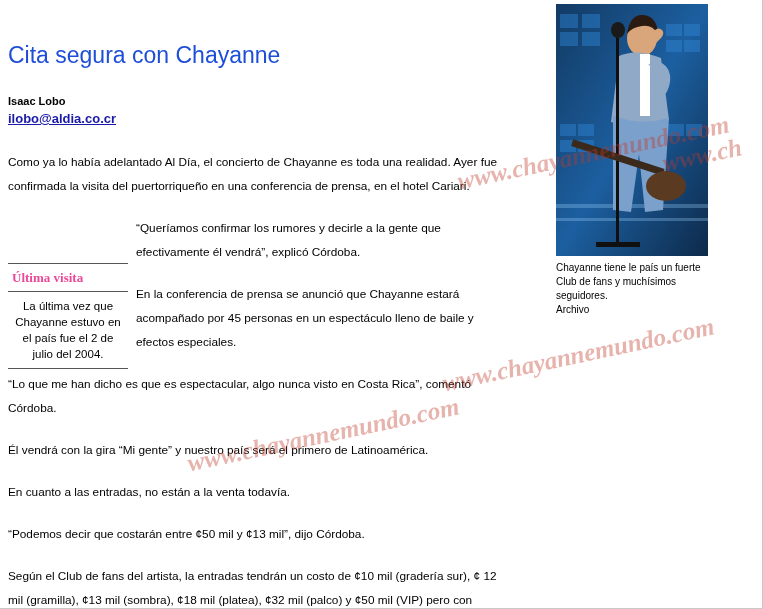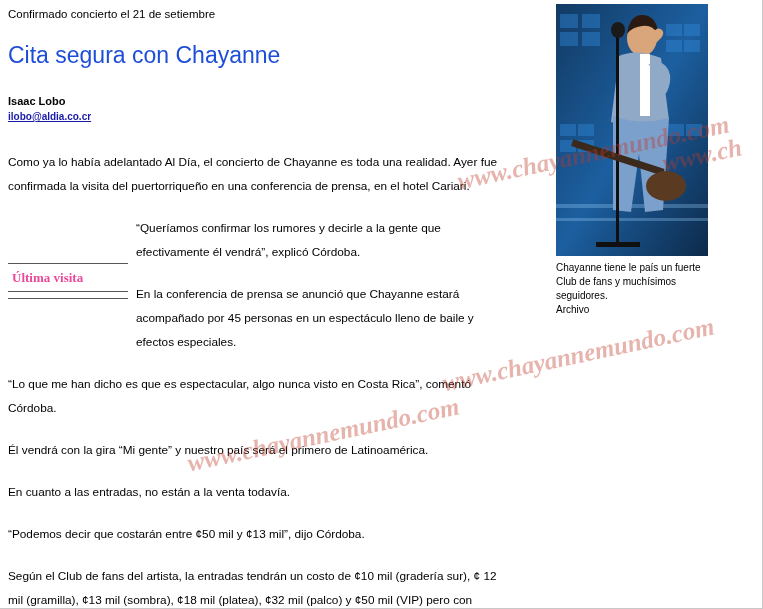--- a/index.html
+++ b/index.html
@@ -86,21 +86,21 @@
     left: 8px;
     top: 95px;
     font-size: 11px;
     font-weight: bold;
     color: #000;
   }
   .email {
     position: absolute;
     left: 8px;
     top: 111px;
-    font-size: 10px;
+    font-size: 13px;
     font-weight: bold;
     color: #1a1aa8;
     text-decoration: underline;
     cursor: pointer;
   }
   .body-col {
     position: absolute;
     left: 8px;
     top: 150px;
     width: 500px;
@@ -179,21 +179,20 @@
   .wm1 { left: 455px; top: 168px; transform: rotate(-12deg); }
   .wm2 { left: 660px; top: 150px; transform: rotate(-12deg); }
   .wm3 { left: 440px; top: 370px; transform: rotate(-12deg); }
   .wm4 { left: 185px; top: 450px; transform: rotate(-12deg); }
 </style>
 </head>
 <body>
 
 <div class="page">
 
-  <div class="kicker">Confirmado concierto el 21 de setiembre</div>
 
   <h1 class="headline">Cita segura con Chayanne</h1>
 
   <div class="byline">Isaac Lobo</div>
   <div class="email">ilobo@aldia.co.cr</div>
 
 
   <div class="photo-wrap">
     <svg width="152" height="252" viewBox="0 0 152 252">
       <defs>
@@ -264,20 +263,21 @@
     </div>
     <p>“Lo que me han dicho es que es espectacular, algo nunca visto en Costa Rica”, comentó Córdoba.</p>
     <p>Él vendrá con la gira “Mi gente” y nuestro país será el primero de Latinoamérica.</p>
     <p>En cuanto a las entradas, no están a la venta todavía.</p>
     <p>“Podemos decir que costarán entre ¢50 mil y ¢13 mil”, dijo Córdoba.</p>
     <p>Según el Club de fans del artista, la entradas tendrán un costo de ¢10 mil (gradería sur), ¢ 12 mil (gramilla), ¢13 mil (sombra), ¢18 mil (platea), ¢32 mil (palco) y ¢50 mil (VIP) pero con tarjeta Credomatic se consiguen a la mitad.</p>
   </div>
 
   <div class="sidebox">
     <div class="title">Última visita</div>
+    <div class="text">La última vez que Chayanne estuvo en el país fue el 2 de julio del 2004.</div>
   </div>
 
   <div class="wm wm1">www.chayannemundo.com</div>
   <div class="wm wm2">www.ch</div>
   <div class="wm wm3">www.chayannemundo.com</div>
   <div class="wm wm4">www.chayannemundo.com</div>
 
 </div>
 
 </body></html>

